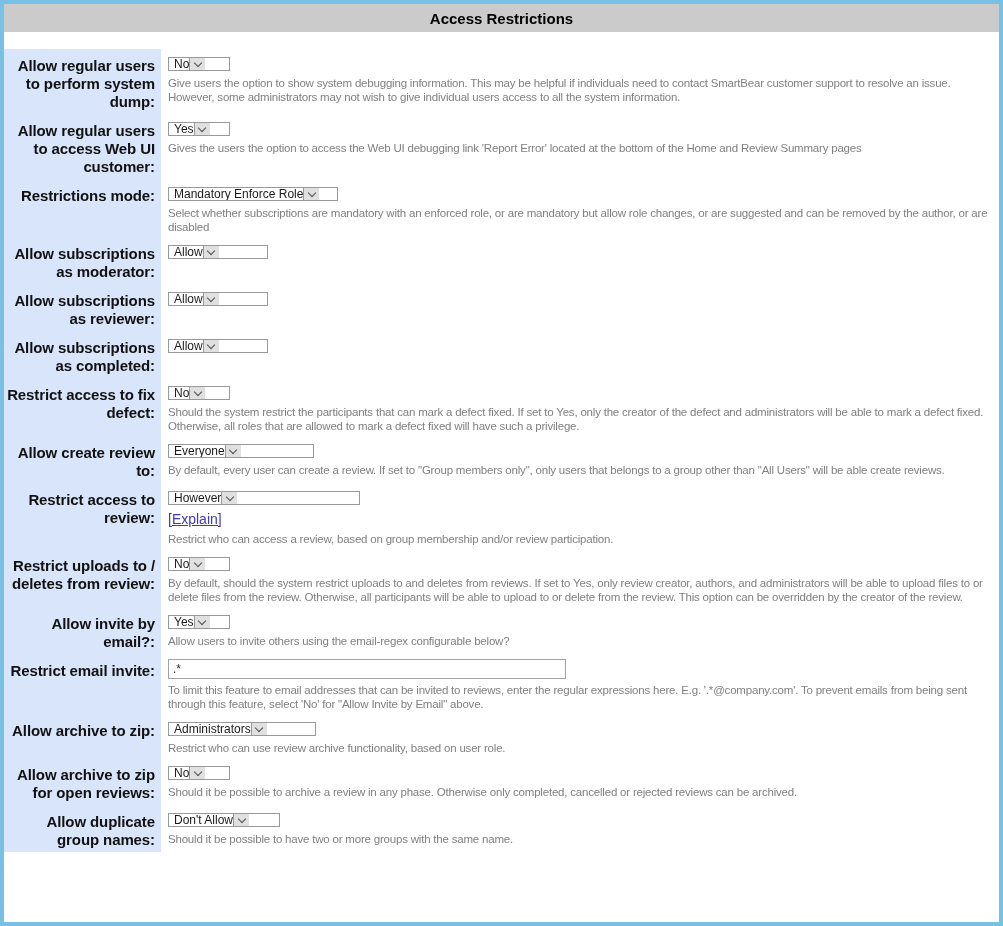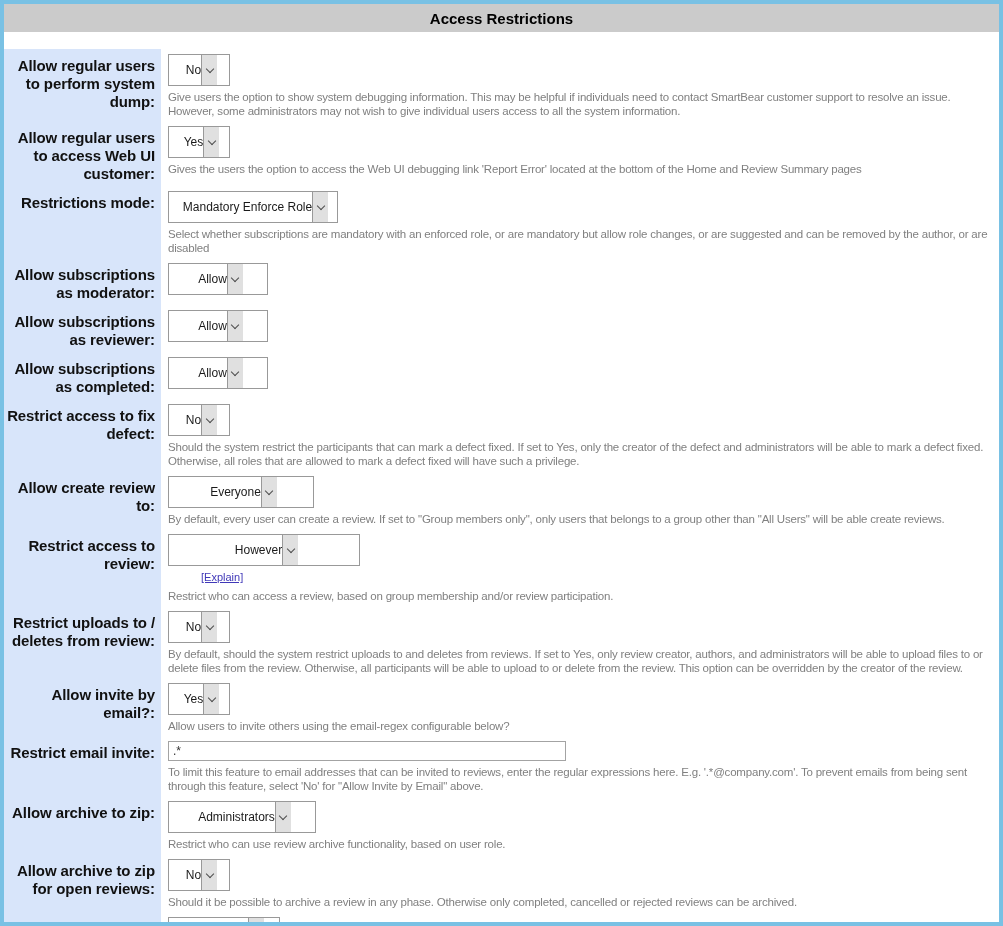--- a/index.html
+++ b/index.html
@@ -28,44 +28,44 @@
   }
   .label-cell label {
     font-size:15px; font-weight:bold; color:#111111;
     letter-spacing:-0.1px; line-height:14px;
   }
   .field-cell {
     display:table-cell; background:#ffffff; vertical-align:top;
     padding:5px 8px 3px 7px;
   }
   .select {
-    display:inline-flex; align-items:stretch; justify-content:center;
-    height:32px; background:#ffffff; border:1px solid #999999;
+    display:inline-flex; align-items:stretch; justify-content:flex-start;
+    height:14px; background:#ffffff; border:1px solid #999999;
     cursor:default; overflow:hidden;
   }
   .select .select-value {
     font-size:12px; color:#1a1a1a; padding-left:5px;
     display:flex; align-items:center; white-space:nowrap;
   }
   .arrow-box {
     width:16px; background:#e0e0e0; border-left:1px solid #999999;
     display:flex; align-items:center; justify-content:center; flex:none;
   }
   .chev {
     width:6px; height:6px;
     border-right:1px solid #4d4d4d; border-bottom:1px solid #4d4d4d;
     transform:rotate(45deg); margin-top:-3px;
   }
   .desc {
     margin-top:4px; font-size:11.5px; color:#808080;
     line-height:14px; letter-spacing:-0.2px; max-width:828px;
   }
   .explain {
-    display:inline-block; margin-top:5px; font-size:11px;
-    color:#4038b8; text-decoration:underline; cursor:pointer;margin-left:33px;
+    display:inline-block; margin-top:5px; font-size:14px;
+    color:#4038b8; text-decoration:underline; cursor:pointer;
   }
   .text-input {
     width:398px; height:20px; border:1px solid #a3a3a3;
     font-family:"Liberation Sans", sans-serif;
     font-size:12px; color:#333333; padding:1px 4px; background:#ffffff;
   }
 </style>
 </head>
 <body>
 

